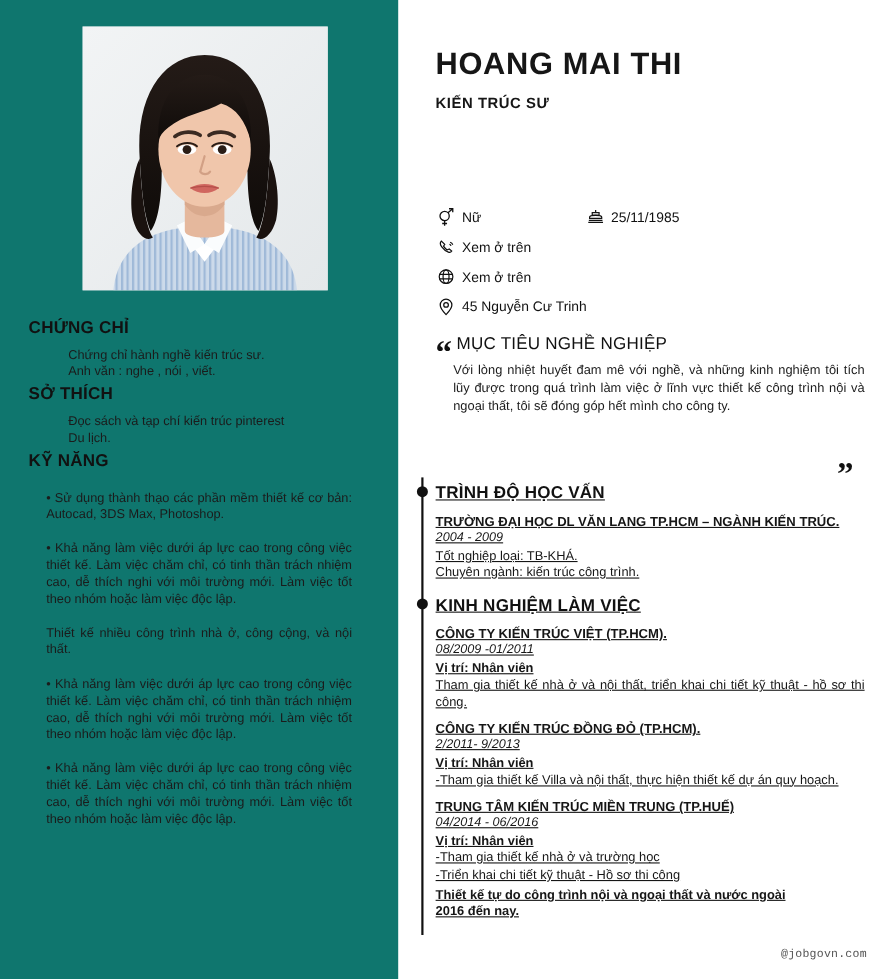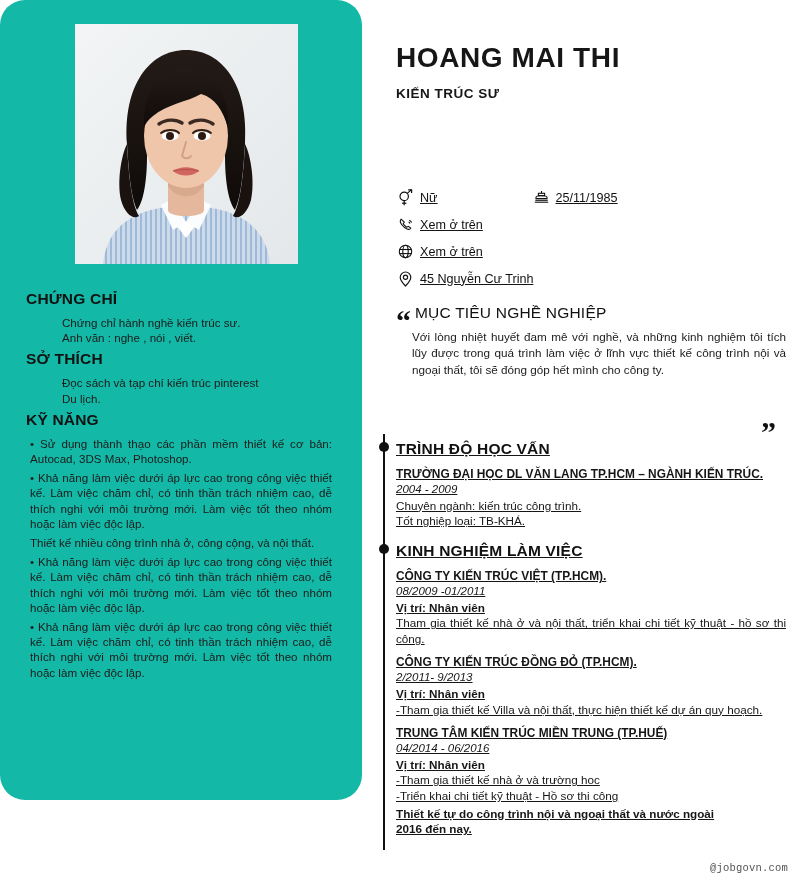--- a/index.html
+++ b/index.html
@@ -8,23 +8,22 @@
     background: #ffffff;
     font-family: "Liberation Sans", sans-serif;
     color: #161616;
     overflow: hidden;
   }
   .page { position: relative; width: 800px; height: 890px; background: #fff; }
 
   
   .sidebar {
     position: absolute; left: 0; top: 0;
-    width: 362px; height: 800px;
-    background: #14b8a6;
-    border-radius: 25px;
+    width: 362px; height: 890px;
+    background: #0f766e;
   }
   .photo-frame {
     position: absolute; left: 75px; top: 24px;
     width: 223px; height: 240px;
     background: #eceff1;
     overflow: hidden;
   }
   .photo-frame svg { display: block; width: 100%; height: 100%; }
 
   .side-content { position: absolute; left: 26px; top: 290px; width: 310px; }
@@ -32,37 +31,37 @@
     font-size: 15.5px; font-weight: bold; letter-spacing: .2px;
     margin-bottom: 7px; color: #111;
   }
   .side-h.gap { margin-top: 5px; }
   .side-p {
     font-size: 11.6px; line-height: 15.2px; color: #1b1b1b; margin-left: 36px;
   }
   .side-p.just { text-align: justify; }
   .side-block { margin-bottom: 2px; }
   .skills .side-p { text-align: justify; }
-  .skills .bullet-para { margin: 4px; }
+  .skills .bullet-para { margin: 16px; }
 
   
   .main { position: absolute; left: 396px; top: 0; width: 404px; height: 890px; margin-top: 12px; }
 
   .name {
     position: absolute; left: 0; top: 30px;
     font-size: 28px; font-weight: bold; letter-spacing: .6px;
     line-height: 32px;
   }
   .role {
     position: absolute; left: 0; top: 74px;
     font-size: 13.5px; font-weight: bold; letter-spacing: .5px;
   }
 
   
-  .contact { position: absolute; left: 0; top: 172px; width: 380px; text-decoration: underline; }
+  .contact { position: absolute; left: 0; top: 172px; width: 380px; }
   .c-row { display: flex; align-items: center; height: 27px; }
   .c-item { display: flex; align-items: center; }
   .c-item.right { margin-left: 94px; }
   .c-ico {
     width: 19px; min-width: 19px; height: 19px;
     display: flex; align-items: center; justify-content: center;
     margin-right: 5px;
   }
   .c-ico svg { display: block; }
   .c-txt { font-size: 12.6px; color: #111; }
@@ -296,22 +295,22 @@
         <p class="obj-p">Với lòng nhiệt huyết đam mê với nghề, và những kinh nghiệm tôi tích lũy được trong quá trình làm việc ở lĩnh vực thiết kế công trình nội và ngoại thất, tôi sẽ đóng góp hết mình cho công ty.</p>
       </div>
       <span class="q-close">”</span>
     </div>
 
     <div class="section sec-edu">
       <div class="sec-h2">TRÌNH ĐỘ HỌC VẤN</div>
       <div class="entry">
         <div class="e-title">TRƯỜNG ĐẠI HỌC DL VĂN LANG TP.HCM – NGÀNH KIẾN TRÚC.</div>
         <div class="e-date">2004 - 2009</div>
+        <div class="e-line">Tốt nghiệp loại: TB-KHÁ.</div>
         <div class="e-line">Chuyên ngành: kiến trúc công trình.</div>
-        <div class="e-line">Tốt nghiệp loại: TB-KHÁ.</div>
       </div>
     </div>
 
     <div class="section sec-exp">
       <div class="sec-h2">KINH NGHIỆM LÀM VIỆC</div>
 
       <div class="entry">
         <div class="e-title">CÔNG TY KIẾN TRÚC VIỆT (TP.HCM).</div>
         <div class="e-date">08/2009 -01/2011</div>
         <div class="e-line b">Vị trí: Nhân viên</div>

